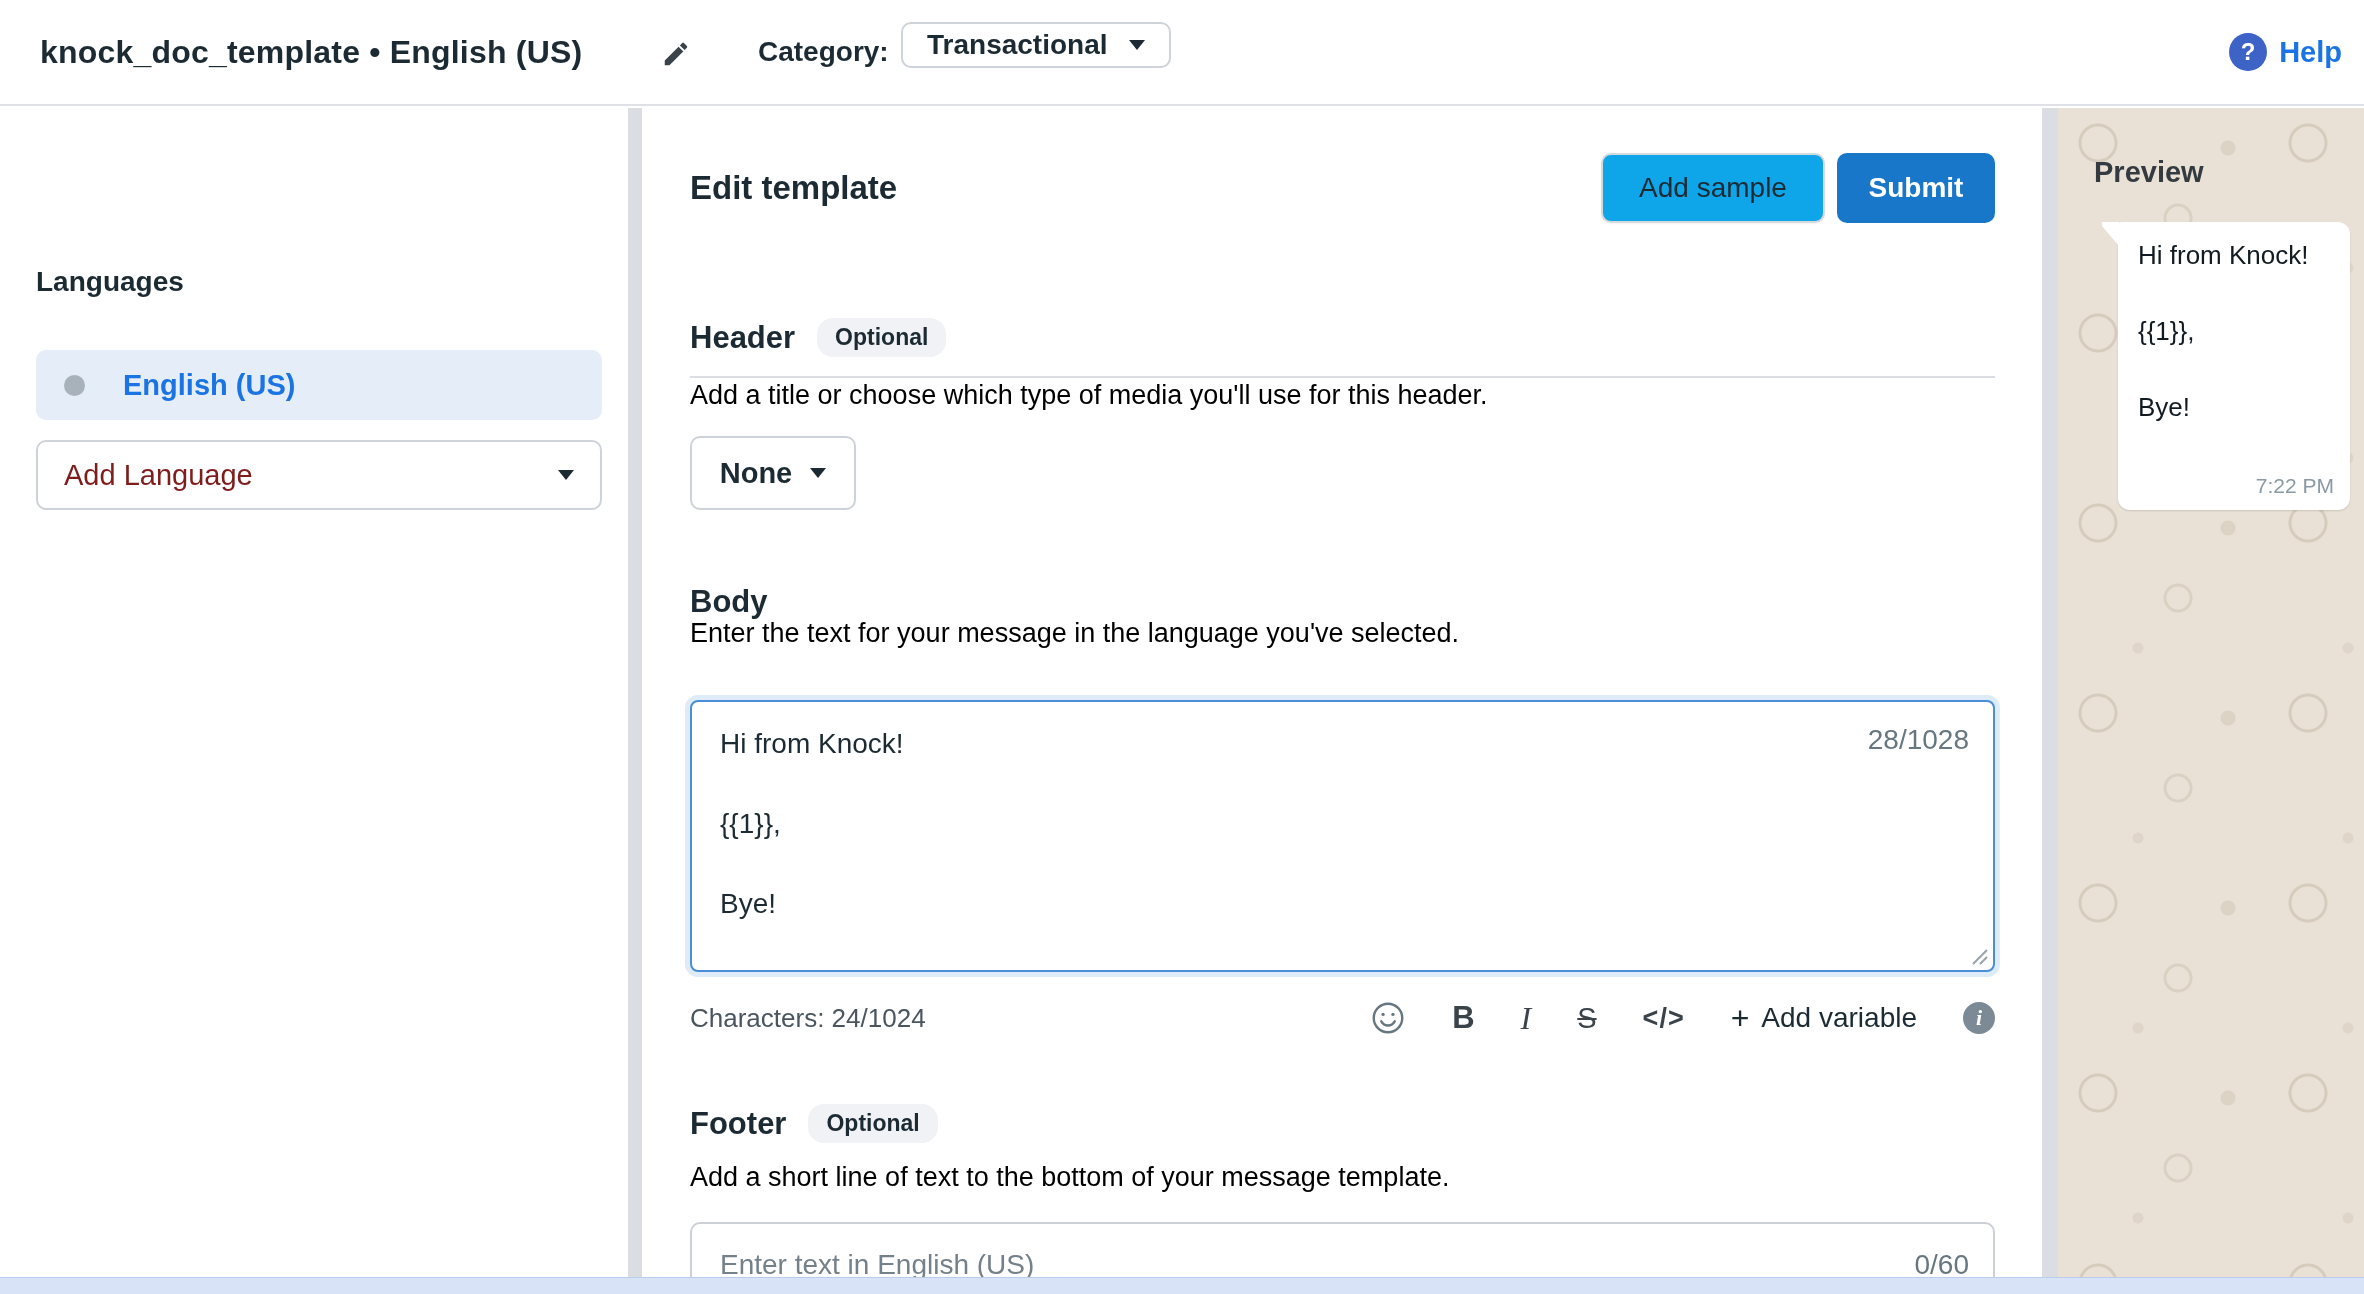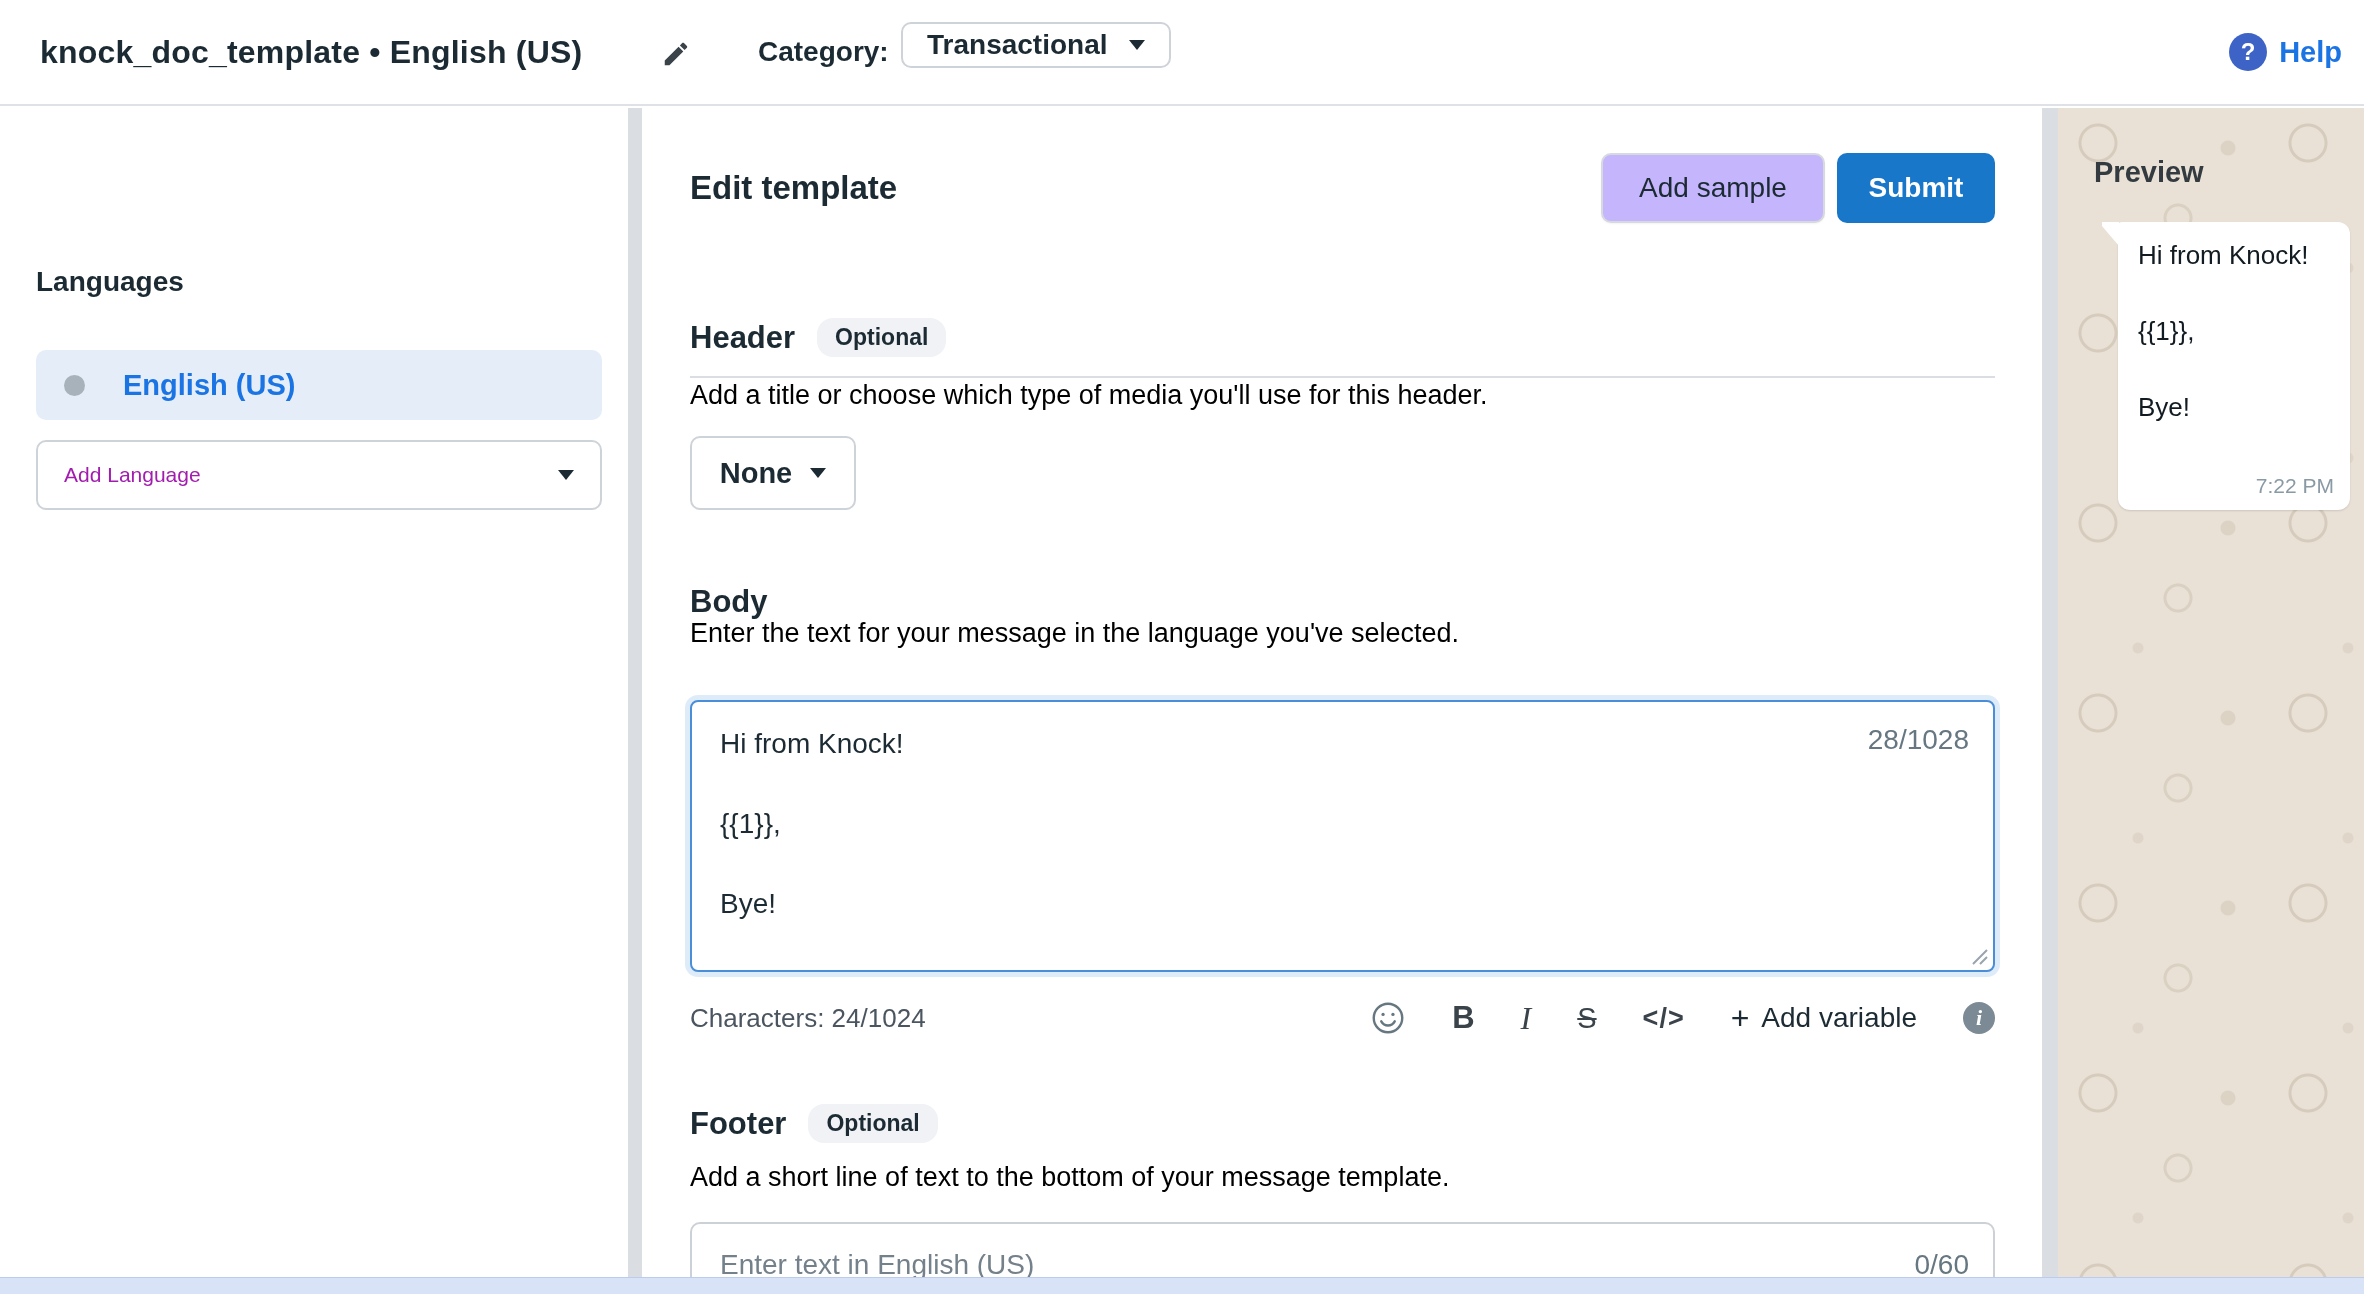--- a/index.html
+++ b/index.html
@@ -32,35 +32,35 @@
   
   .sidebar { position:absolute; left:0; top:108px; width:628px; height:1186px; background:#fff; }
   .sb-heading { position:absolute; left:36px; top:158px; font-size:28px; font-weight:700; }
   .lang-row { position:absolute; left:36px; top:242px; width:566px; height:70px; background:#e4edf8;
               border-radius:10px; display:flex; align-items:center; padding:0 28px; gap:38px; cursor:pointer; }
   .lang-dot { width:21px; height:21px; border-radius:50%; background:#a8b2ba; flex:0 0 auto; }
   .lang-label { font-size:29px; font-weight:700; color:#1b74e4; }
   .add-lang { position:absolute; left:36px; top:332px; width:566px; height:70px; background:#fff;
               border:2px solid #ced3d9; border-radius:10px; display:flex; align-items:center;
               justify-content:space-between; padding:0 26px; cursor:pointer; }
-  .add-lang .dd-text { font-size:21px; color:#a21caf; }
+  .add-lang .dd-text { font-size:29px; color:#7f1d1d; }
 
   
   .vstrip { position:absolute; top:108px; height:1186px; background:#dadde2; }
   .vstrip.s1 { left:628px; width:14px; }
   .vstrip.s2 { left:2042px; width:16px; }
 
   
   .main { position:absolute; left:642px; top:108px; width:1400px; height:1186px; background:#fff; }
   .edit-row { position:absolute; left:48px; top:45px; width:1305px; height:70px; }
   .edit-title { font-size:33px; font-weight:700; line-height:70px; }
   .btns { position:absolute; right:0; top:0; display:flex; gap:12px; }
   .btn { height:70px; border-radius:10px; display:flex; align-items:center; justify-content:center;
          font-size:28px; cursor:pointer; }
-  .btn.secondary { width:224px; background:#c4b5fd; border:2px solid #d6d9dd; color:#1c2b33;
+  .btn.secondary { width:224px; background:#0ea5e9; border:2px solid #d6d9dd; color:#1c2b33;
                    box-shadow:0 1px 2px rgba(0,0,0,.05); }
   .btn.primary { width:158px; background:#1877c9; border:2px solid #1877c9; color:#fff; font-weight:600; }
   .hdivider { position:absolute; left:48px; top:268px; width:1305px; height:2px; background:#dadde2; }
 
   .sec-title-row { position:absolute; left:48px; display:flex; align-items:center; gap:22px; }
   .sec-title { font-size:31px; font-weight:700; }
   .badge { background:#f0f2f6; color:#1c2b33; font-size:23px; font-weight:600; border-radius:16px;
            padding:8px 18px; line-height:1; }
   .sec-desc { position:absolute; left:48px; font-size:27px; color:#000000; }
 

